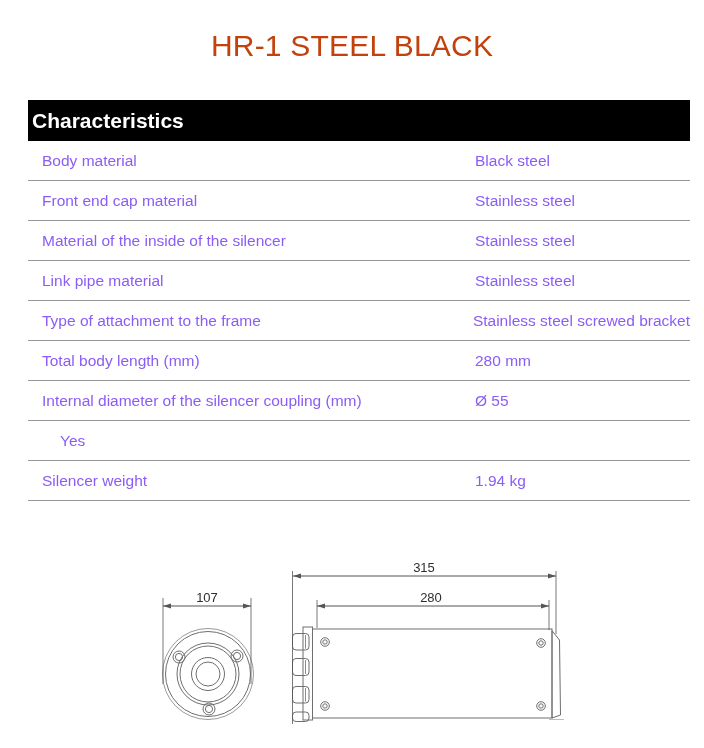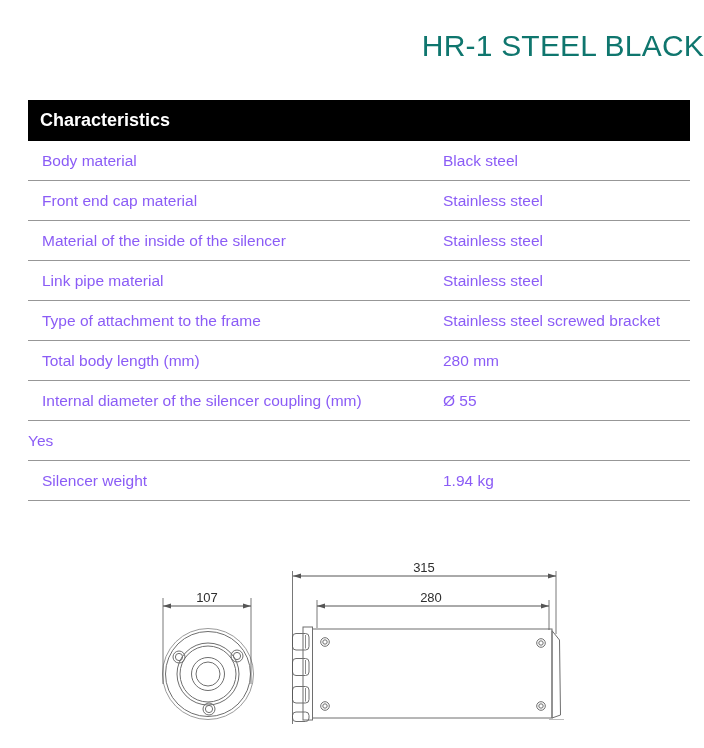--- a/index.html
+++ b/index.html
@@ -5,45 +5,45 @@
   html,body{margin:0;padding:0;background:#ffffff;}
   .page{
     position:relative;
     width:704px;height:748px;
     background:#ffffff;
     font-family:"Liberation Sans", sans-serif;
     overflow:hidden;
   }
   .title{
     position:absolute;top:9px;left:0;width:100%;
-    text-align:right;
-    font-size:30px;font-weight:400;color:#0f766e;
+    text-align:center;
+    font-size:30px;font-weight:400;color:#c2410c;
     letter-spacing:0.2px;
   }
   .spec-table{
     position:absolute;top:100px;left:28px;width:662px;
   }
   .spec-header{
     background:#000000;color:#ffffff;
     height:41px;display:flex;align-items:center;
-    padding-left:12px;box-sizing:border-box;
-    font-size:18px;font-weight:bold;
+    padding-left:4px;box-sizing:border-box;
+    font-size:21px;font-weight:bold;
   }
   .spec-row{
     display:flex;align-items:center;
     height:39px;
     border-bottom:1px solid #979797;
     font-size:15.5px;color:#8b5cf6;
   }
   .spec-label{
     width:415px;box-sizing:border-box;
     padding-left:14px;
     white-space:nowrap;overflow:hidden;
   }
-  .spec-value{flex:1;white-space:nowrap;}
+  .spec-value{flex:1;white-space:nowrap;margin-left:32px;}
   .drawing{
     position:absolute;top:548px;left:0;
     width:704px;height:200px;
   }
   .dim-text{
     font-family:"Liberation Sans", sans-serif;
     font-size:13px;fill:#2e2e2e;
   }
 </style>
 </head>

